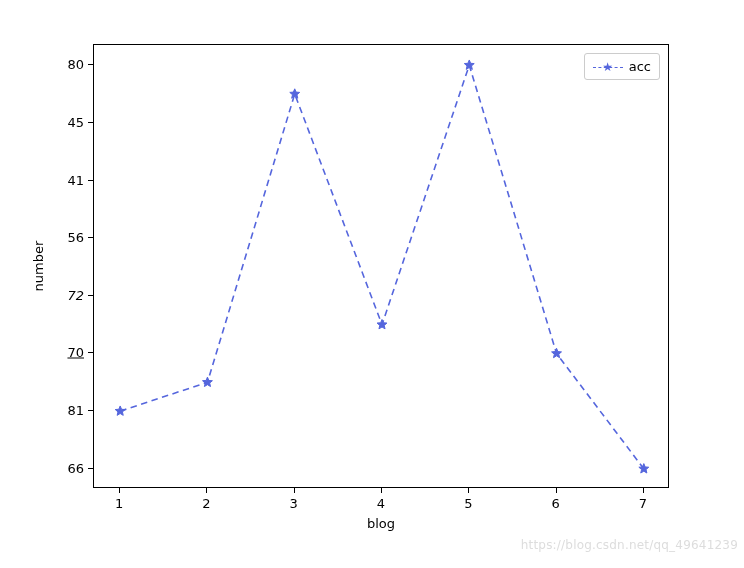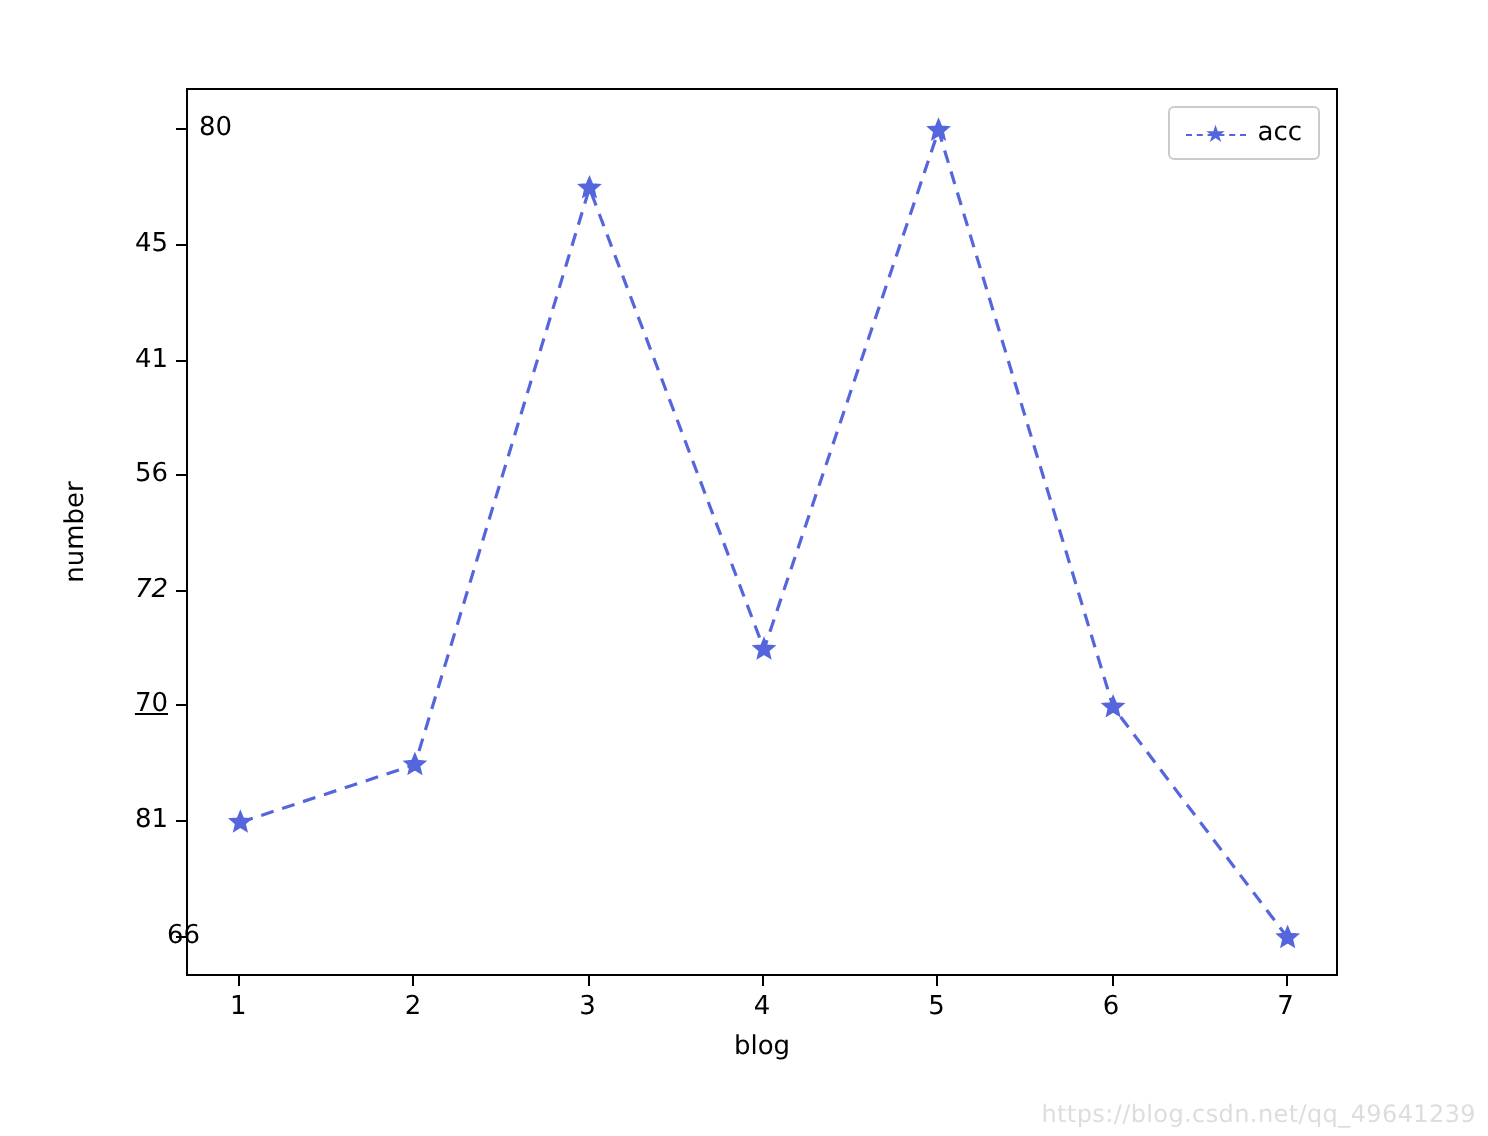--- a/index.html
+++ b/index.html
@@ -120,44 +120,44 @@
         <span class="legend-dash"></span>
         <span class="legend-star">★</span>
       </span>
       <span>acc</span>
     </div>
   </div>
 
   <div class="axis-label x" id="xlabel" style="left: 381px; top: 516px;">blog</div>
   <div class="axis-label y" id="ylabel" style="left: 38px; top: 266px;">number</div>
 
-  <div class="watermark" id="watermark" style="right: 6px; bottom: 4px; margin-left: 22px;">https://blog.csdn.net/qq_49641239</div>
+  <div class="watermark" id="watermark" style="right: 6px; bottom: 16px; margin-left: 22px;">https://blog.csdn.net/qq_49641239</div>
 <div class="tick-mark" style="left: 119.182px; top: 488px; width: 1px; height: 5px;"></div>
     <div class="tick-label-x" style="left: 119.182px; top: 496px;">1</div>
     <div class="tick-mark" style="left: 206.455px; top: 488px; width: 1px; height: 5px;"></div>
     <div class="tick-label-x" style="left: 206.455px; top: 496px;">2</div>
     <div class="tick-mark" style="left: 293.727px; top: 488px; width: 1px; height: 5px;"></div>
     <div class="tick-label-x" style="left: 293.727px; top: 496px;">3</div>
     <div class="tick-mark" style="left: 381px; top: 488px; width: 1px; height: 5px;"></div>
     <div class="tick-label-x" style="left: 381px; top: 496px;">4</div>
     <div class="tick-mark" style="left: 468.273px; top: 488px; width: 1px; height: 5px;"></div>
     <div class="tick-label-x" style="left: 468.273px; top: 496px;">5</div>
     <div class="tick-mark" style="left: 555.545px; top: 488px; width: 1px; height: 5px;"></div>
     <div class="tick-label-x" style="left: 555.545px; top: 496px;">6</div>
     <div class="tick-mark" style="left: 642.818px; top: 488px; width: 1px; height: 5px;"></div>
     <div class="tick-label-x" style="left: 642.818px; top: 496px;">7</div>
     <div class="tick-mark" style="left: 88px; top: 467.818px; width: 5px; height: 1px;"></div>
-    <div class="tick-label-y" style="left: 84px; top: 467.818px; margin-left: 16px;">66</div>
+    <div class="tick-label-y" style="left: 84px; top: 467.818px;">66</div>
     <div class="tick-mark" style="left: 88px; top: 410.156px; width: 5px; height: 1px;"></div>
     <div class="tick-label-y" style="left: 84px; top: 410.156px;">81</div>
     <div class="tick-mark" style="left: 88px; top: 352.494px; width: 5px; height: 1px;"></div>
     <div class="tick-label-y" style="left: 84px; top: 352.494px; text-decoration: underline;">70</div>
     <div class="tick-mark" style="left: 88px; top: 294.831px; width: 5px; height: 1px;"></div>
     <div class="tick-label-y" style="left: 84px; top: 294.831px; font-style: italic;">72</div>
     <div class="tick-mark" style="left: 88px; top: 237.169px; width: 5px; height: 1px;"></div>
     <div class="tick-label-y" style="left: 84px; top: 237.169px;">56</div>
     <div class="tick-mark" style="left: 88px; top: 179.506px; width: 5px; height: 1px;"></div>
     <div class="tick-label-y" style="left: 84px; top: 179.506px;">41</div>
     <div class="tick-mark" style="left: 88px; top: 121.844px; width: 5px; height: 1px;"></div>
     <div class="tick-label-y" style="left: 84px; top: 121.844px;">45</div>
     <div class="tick-mark" style="left: 88px; top: 64.1818px; width: 5px; height: 1px;"></div>
-    <div class="tick-label-y" style="left: 84px; top: 64.1818px; margin-left: 32px;">80</div>
+    <div class="tick-label-y" style="left: 84px; top: 64.1818px;">80</div>
   </div>
 
 </body></html>

